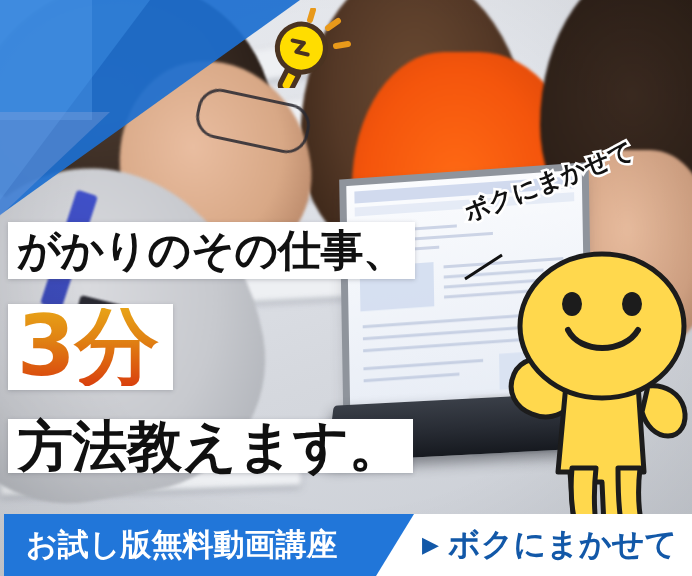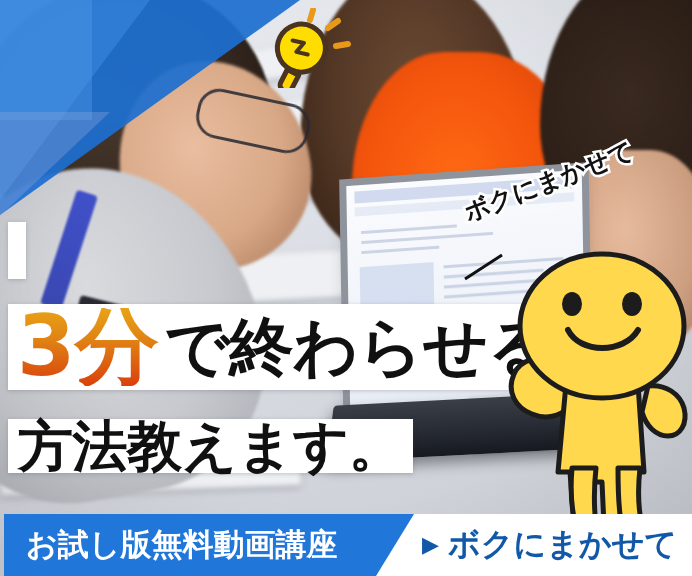--- a/index.html
+++ b/index.html
@@ -279,25 +279,25 @@
       </g>
       <g transform="rotate(-18 44 42)">
         <path d="M24 56 L14 66 a6 6 0 0 0 9 9 L33 65 Z" fill="#ffd400" stroke="#4a3321" stroke-width="5" stroke-linejoin="round"></path>
         <circle cx="44" cy="40" r="24" fill="#ffdd00" stroke="#4a3321" stroke-width="5"></circle>
         <path d="M38 30 l10 6 -10 6 10 6" fill="none" stroke="#4a3321" stroke-width="4" stroke-linejoin="round" stroke-linecap="round"></path>
       </g>
     </svg>
   </div>
 
   <div class="band band1">
+    <span class="jp t-sm">がかりのその仕事、</span>
   </div>
 
   <div class="band band2">
     <span class="jp num-lg">3分</span>
-    <span class="jp t-lg">で終わらせる</span>
   </div>
 
   <div class="band band3">
     <span class="jp t-md">方法教えます。</span>
   </div>
 
   <div class="speech">ボクにまかせて</div>
   <div class="speech-tick">
     <svg width="44" height="30" viewBox="0 0 44 30">
         <line x1="3" y1="27" x2="40" y2="3" stroke="#111" stroke-width="3"></line>

